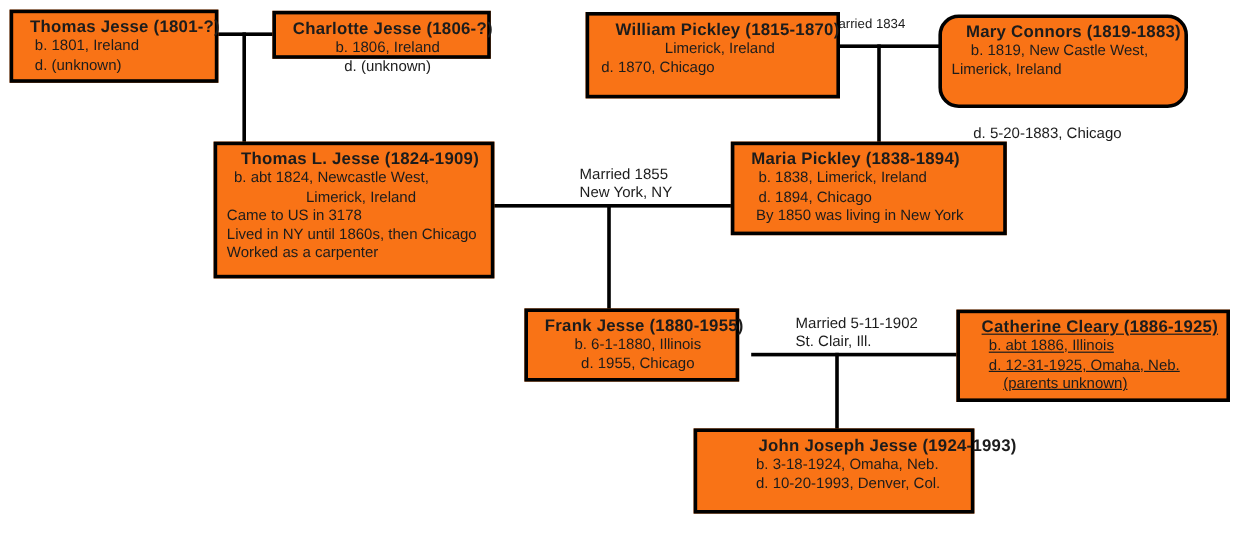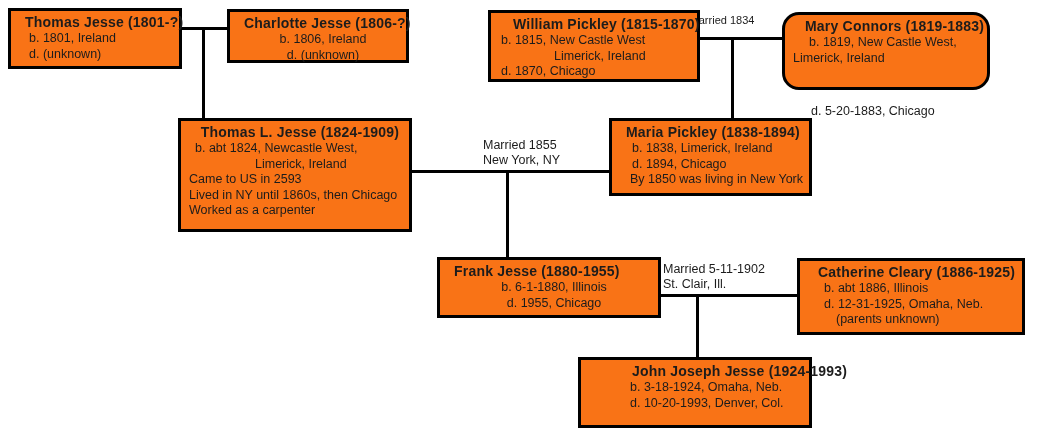--- a/index.html
+++ b/index.html
@@ -42,27 +42,27 @@
     white-space:nowrap;
   }
   .mlabel.small{font-size:11px;line-height:13px;}
   .pl0{padding-left:0px;}  .pl2{padding-left:2px;}  .pl6{padding-left:6px;}
   .pl8{padding-left:8px;text-align:center;}  .pl10{padding-left:10px;} .pl12{padding-left:12px;}
   .pl14{padding-left:14px;} .pl16{padding-left:16px;} .pl18{padding-left:18px;margin-top:38px;}
   .pl28{padding-left:28px;} .pl55{padding-left:55px;} .pl66{padding-left:66px;}
 
   
   #box-thomas-jesse      {left:8px;   top:8px;   width:174px; height:61px;}
-  #box-charlotte-jesse   {left:227px; top:9px;   width:182px; height:54px;}
+  #box-charlotte-jesse   {left:227px; top:9px;   width:182px; height:40px;}
   #box-william-pickley   {left:488px; top:10px;  width:212px; height:72px;}
   #box-mary-connors      {left:782px; top:12px;  width:208px; height:78px;border-radius:17px;}
   #box-thomas-l-jesse    {left:178px; top:118px; width:234px; height:114px;}
-  #box-maria-pickley     {left:609px; top:118px; width:203px; height:78px;}
-  #box-frank-jesse       {left:437px; top:257px; width:224px; height:61px;}
-  #box-catherine-cleary  {left:797px; top:258px; width:228px; height:77px;}
+  #box-maria-pickley     {left:609px; top:118px; width:230px; height:78px;}
+  #box-frank-jesse       {left:437px; top:257px; width:179px; height:61px;}
+  #box-catherine-cleary  {left:797px; top:258px; width:228px; height:77px;text-decoration:underline;}
   #box-john-joseph-jesse {left:578px; top:357px; width:234px; height:71px;padding-left:43px;}
 
   
   #hline-a{left:180px; top:27px;  width:49px;  height:3px;}
   #vline-a{left:202px; top:27px;  width:3px;   height:94px;}
   #hline-b{left:698px; top:37px;  width:86px;  height:3px;}
   #vline-b{left:731px; top:37px;  width:3px;   height:84px;}
   #hline-c{left:410px; top:170px; width:201px; height:3px;}
   #vline-c{left:506px; top:170px; width:3px;   height:90px;}
   #hline-d{left:626px; top:294px; width:173px; height:3px;}
@@ -105,37 +105,36 @@
   </div>
 
   <div class="pbox" id="box-charlotte-jesse">
     <div class="pname pl6">Charlotte Jesse (1806-?)</div>
     <div class="pline pl8">b. 1806, Ireland</div>
     <div class="pline pl8">d. (unknown)</div>
   </div>
 
   <div class="pbox" id="box-william-pickley">
     <div class="pname pl14">William Pickley (1815-1870)</div>
-    <div class="pline pl2">b. 1815, New Castle West</div>
     <div class="pline pl55">Limerick, Ireland</div>
     <div class="pline pl2">d. 1870, Chicago</div>
   </div>
 
   <div class="pbox" id="box-mary-connors">
     <div class="pname pl12">Mary Connors (1819-1883)</div>
     <div class="pline pl16">b. 1819, New Castle West,</div>
     <div class="pline pl0">Limerick, Ireland</div>
     <div class="pline pl18">d. 5-20-1883, Chicago</div>
   </div>
 
   <div class="pbox" id="box-thomas-l-jesse">
     <div class="pname pl8">Thomas L. Jesse (1824-1909)</div>
     <div class="pline pl6">b. abt 1824, Newcastle West,</div>
     <div class="pline pl66">Limerick, Ireland</div>
-    <div class="pline pl0">Came to US in 2593</div>
+    <div class="pline pl0">Came to US in 3178</div>
     <div class="pline pl0">Lived in NY until 1860s, then Chicago</div>
     <div class="pline pl0">Worked as a carpenter</div>
   </div>
 
   <div class="pbox" id="box-maria-pickley">
     <div class="pname pl6">Maria Pickley (1838-1894)</div>
     <div class="pline pl12">b. 1838, Limerick, Ireland</div>
     <div class="pline pl12">d. 1894, Chicago</div>
     <div class="pline pl10">By 1850 was living in New York</div>
   </div>

